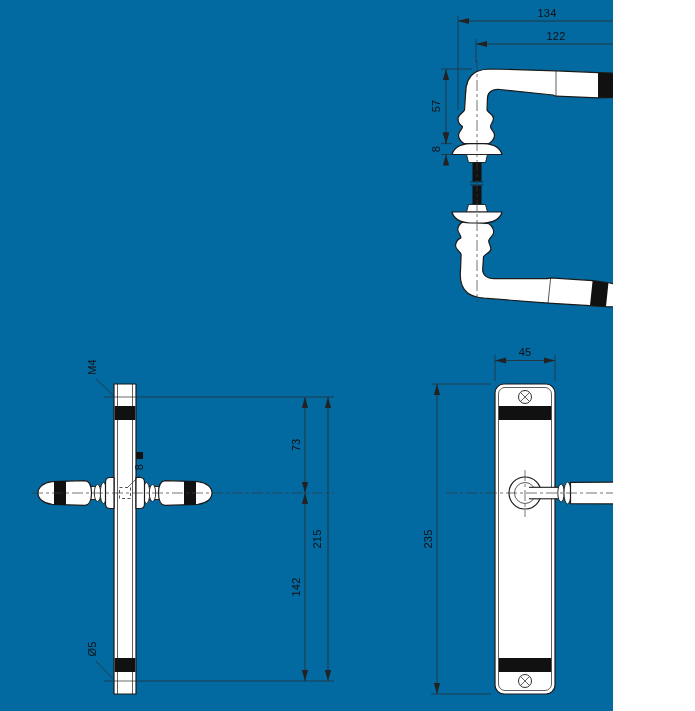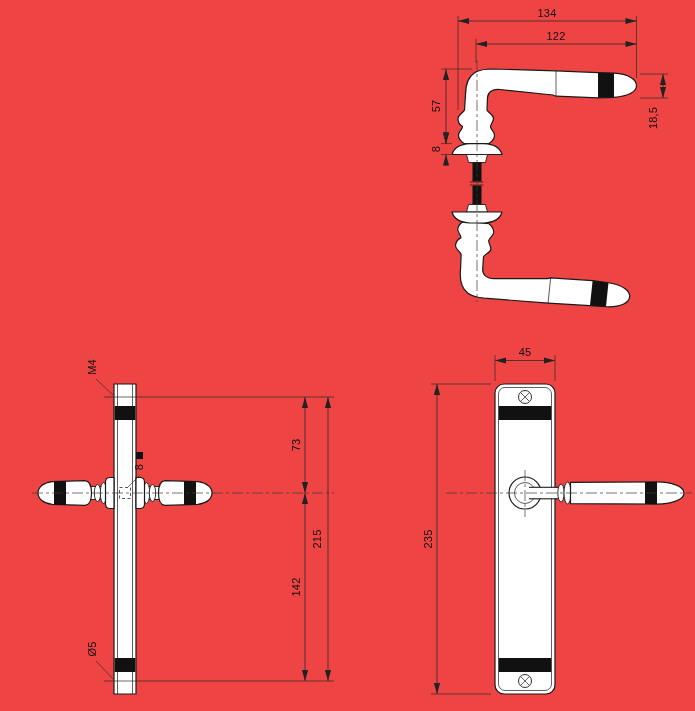--- a/index.html
+++ b/index.html
@@ -1,16 +1,16 @@
 <!DOCTYPE html>
 <html><head>
 <meta charset="utf-8">
 <style>
   html,body{margin:0;padding:0;background:#fff;}
-  .stage{position:relative;width:695px;height:711px;background:#ef4444;overflow:hidden;}
+  .stage{position:relative;width:613px;height:711px;background:#0369a1;overflow:hidden;}
   svg{display:block;}
   .obj{fill:#fff;stroke:#1a1a1a;stroke-width:1.2;stroke-linejoin:round;}
   .obj2{fill:#fff;stroke:#1a1a1a;stroke-width:0.9;stroke-linejoin:round;}
   .objn{fill:none;stroke:#1a1a1a;stroke-width:1.1;}
   .thin{fill:none;stroke:#1a1a1a;stroke-width:0.7;}
   .fillb{fill:#111;stroke:none;}
   .dim{fill:none;stroke:#2b2b2b;stroke-width:0.8;}
   .ext{fill:none;stroke:#2b2b2b;stroke-width:0.7;}
   .cl{fill:none;stroke:#3a3a3a;stroke-width:0.7;stroke-dasharray:11 3 3 3;}
   .hid{fill:none;stroke:#2b2b2b;stroke-width:0.8;stroke-dasharray:3 2.5;}

